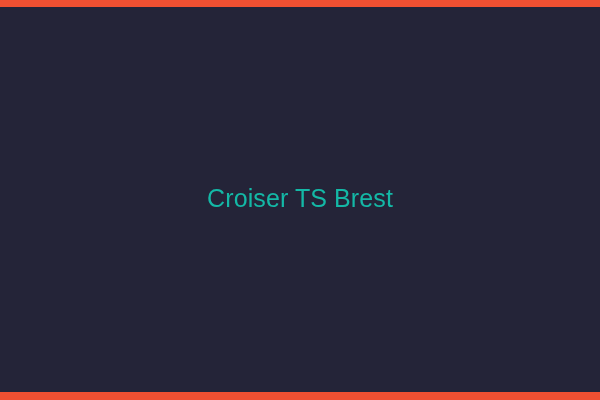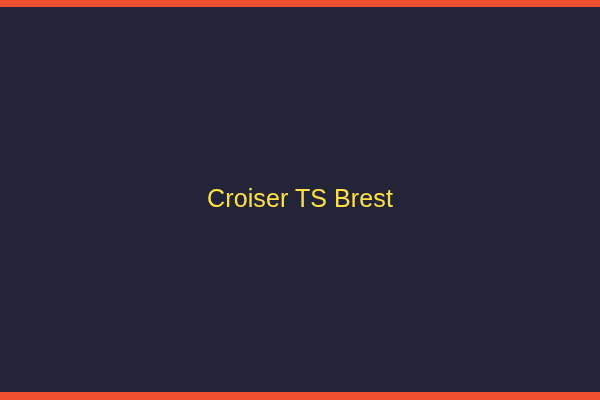--- a/index.html
+++ b/index.html
@@ -45,21 +45,21 @@
     position: relative;
     display: flex;
     align-items: center;
     justify-content: center;
     background-color: #242438;
     overflow: hidden;
   }
 
   .caption {
     display: block;
-    color: #fde047;
+    color: #14b8a6;
     font-family: "Liberation Sans", sans-serif;
     font-size: 25px;
     font-weight: 400;
     line-height: 1.2;
     letter-spacing: 0.1px;
     text-align: center;
     white-space: nowrap;
     -webkit-font-smoothing: antialiased;
     margin: 0;
     padding: 0;

